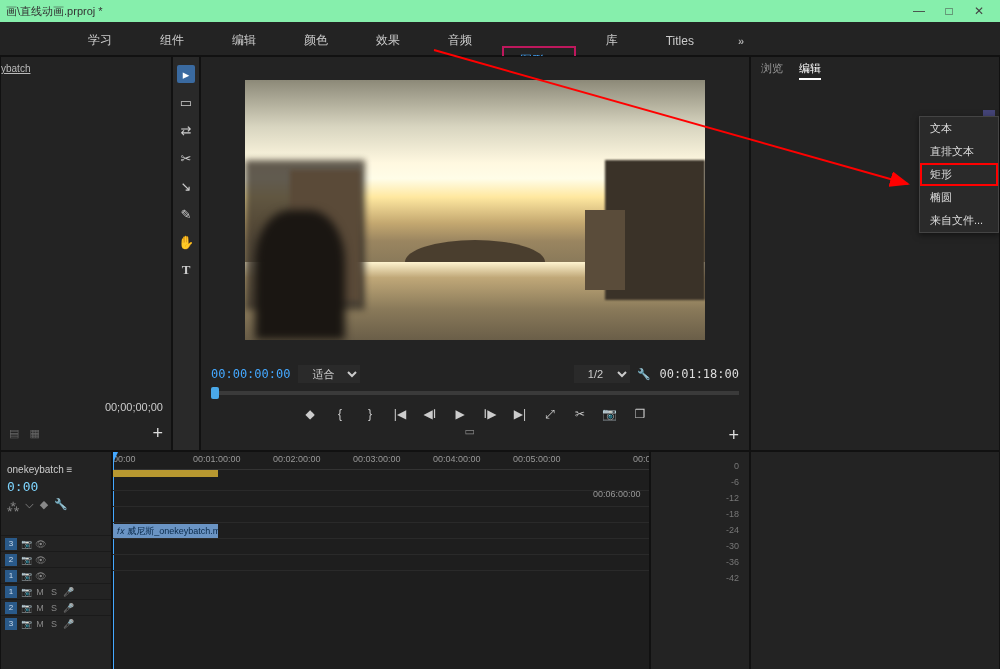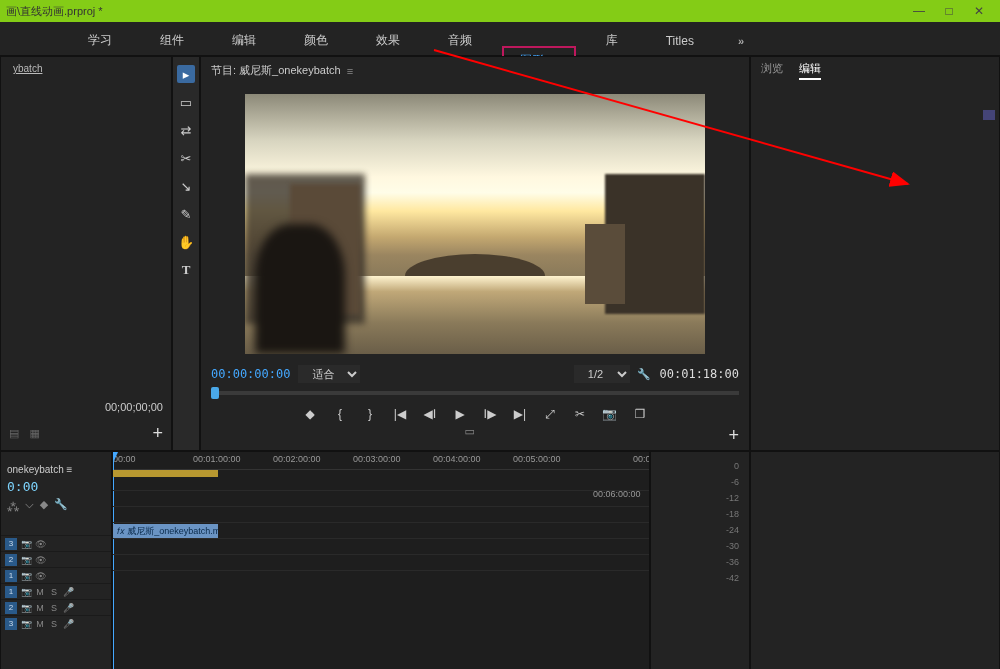--- a/index.html
+++ b/index.html
@@ -1,28 +1,28 @@
 <!DOCTYPE html>
 <html><head>
 <meta charset="utf-8">
 <style>
 * { margin:0; padding:0; box-sizing:border-box; font-family:"Microsoft YaHei",sans-serif; }
 body { background:#1f1f1f; color:#a0a0a0; font-size:11px; width:1000px; height:669px; overflow:hidden; position:relative; }
-.titlebar { height:22px; background:#84cc16; color:#333; display:flex; align-items:center; padding:0 6px; font-size:11px; }
+.titlebar { height:22px; background:#86efac; color:#333; display:flex; align-items:center; padding:0 6px; font-size:11px; }
 .titlebar .spacer { flex:1; }
 .winbtn { width:30px; text-align:center; font-size:12px; color:#444; }
 .dark { background:#232323; }
 .menubar { height:30px; background:#232323; display:flex; align-items:center; padding-left:70px; gap:12px; border-bottom:1px solid #111; }
 .menubar .mitem { padding:6px 18px; font-size:12px; color:#ccc; }
 .menubar .mitem.highlight { color:#44a8ff; border:2px solid #be185d; padding:4px 16px;margin-top:40px; }
 .menubar .more { padding:6px 14px; color:#aaa; font-weight:bold; }
 .row1 { display:flex; height:395px; }
 .panel { background:#232323; border:1px solid #111; position:relative; }
 .p-left { width:172px; display:flex; flex-direction:column; }
-.p-left .tabhdr { padding:6px 12px; font-size:10px; color:#bbb;text-decoration:underline; }
+.p-left .tabhdr { padding:6px 0; font-size:10px; color:#bbb;text-decoration:underline; }
 .p-left .footer { margin-top:auto; display:flex; justify-content:flex-end; align-items:center; padding:4px 8px 6px 8px; }
 .p-left .tc { color:#ccc; font-size:11px; }
 .p-left .icons { display:flex; gap:10px; color:#666; align-items:center; }
 .plus { font-size:18px; color:#ddd; }
 .p-tools { width:28px; background:#292929; display:flex; flex-direction:column; align-items:center; padding-top:8px; gap:10px; border:1px solid #111; }
 .toolbtn { width:18px; height:18px; color:#ccc; display:flex; align-items:center; justify-content:center; font-size:13px; }
 .toolbtn.sel { background:#3a6aa0; color:#fff; border-radius:2px; }
 .p-prog { flex:1; display:flex; flex-direction:column; }
 .proghdr { padding:6px 10px; font-size:11px; color:#ccc; display:flex; align-items:center; gap:6px; }
 .viewer { flex:1; display:flex; align-items:center; justify-content:center; padding:4px 20px; }
@@ -128,24 +128,20 @@
     <div class="toolbtn">▭</div>
     <div class="toolbtn">⇄</div>
     <div class="toolbtn">✂</div>
     <div class="toolbtn">↘</div>
     <div class="toolbtn">✎</div>
     <div class="toolbtn">✋</div>
     <div class="toolbtn" style="font-family:serif;font-weight:bold;">T</div>
   </div>
 
   <div class="panel p-prog">
-    <div class="proghdr">
-      <span>节目: 威尼斯_onekeybatch</span>
-      <span style="color:#888;">≡</span>
-    </div>
     <div class="viewer">
       <div class="vid">
         <div class="water"></div>
           <div class="bridge"></div>
         <div class="bldg-l"></div>
           <div class="bldg-l2"></div>
         <div class="bldg-r"></div>
           <div class="bldg-r2"></div>
         <div class="person"></div>
       </div>
@@ -183,20 +179,27 @@
     </div>
   </div>
 
   <div class="panel p-right">
     <div class="rtabs">
       <span class="rt">浏览</span>
       <span class="rt sel">编辑</span>
     </div>
     <div class="body">
       <div class="new-chip"></div>
+      <div class="ctx-menu">
+        <div class="ci">文本</div>
+        <div class="ci">直排文本</div>
+        <div class="ci hl">矩形</div>
+        <div class="ci">椭圆</div>
+        <div class="ci">来自文件...</div>
+      </div>
     </div>
   </div>
 </div>
 
 <div class="row2">
   <div class="tl-left">
     <div class="seqhdr"><span>onekeybatch</span> ≡</div>
     <div class="seqtc">0:00</div>
     <div class="seqtool">
       <span>⁂</span>

